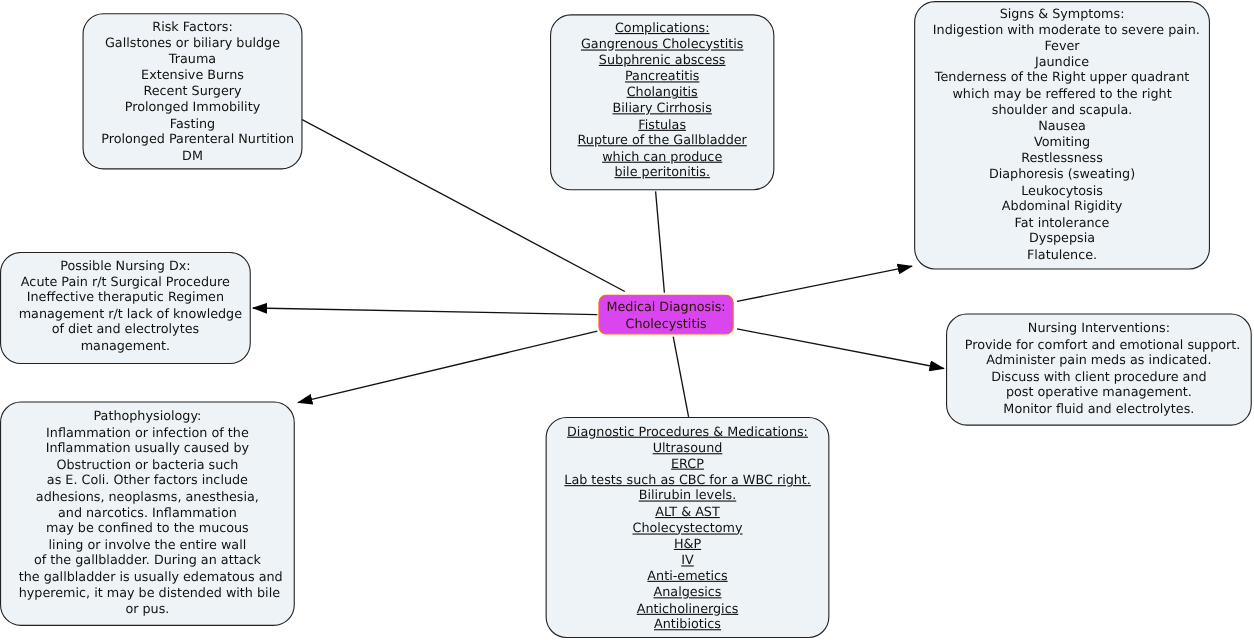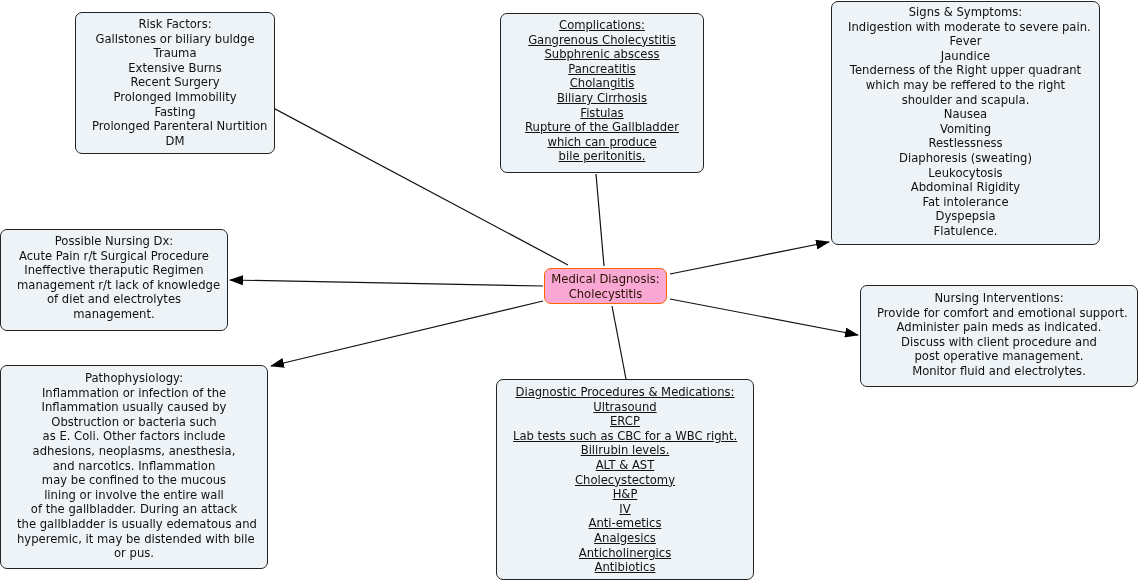--- a/index.html
+++ b/index.html
@@ -1,27 +1,27 @@
 <!DOCTYPE html>
 <html><head>
   <meta charset="utf-8">
   <style>
     html, body { margin: 0; padding: 0; background: #ffffff; }
     body { width: 1140px; height: 582px; position: relative; overflow: hidden;
            font-family: "DejaVu Sans", sans-serif; }
     .node {
       position: absolute; box-sizing: border-box;
-      background: #edf3f6; border: 1px solid #222222; border-radius: 7px;
+      background: #edf3f6; border: 1px solid #222222; border-radius: 19px;
       text-align: center; font-size: 11.6px; line-height: 14.6px; color: #111111;
       padding: 4px 16px;
     }
     .node .title, .node .line { display: block; white-space: nowrap; }
     .center {
       position: absolute; box-sizing: border-box;
-      background: #f9a8d4; border: 1px solid #ff6600; border-radius: 7px;
+      background: #d946ef; border: 1px solid #ff6600; border-radius: 7px;
       text-align: center; font-size: 11.6px; line-height: 14.6px; color: #2a1200;
       padding: 3px 4px;
     }
     .center span { display: block; white-space: nowrap; }
     svg.links { position: absolute; left: 0; top: 0; }
   </style>
 </head>
 <body>
 
 <svg class="links" width="1140" height="582">

